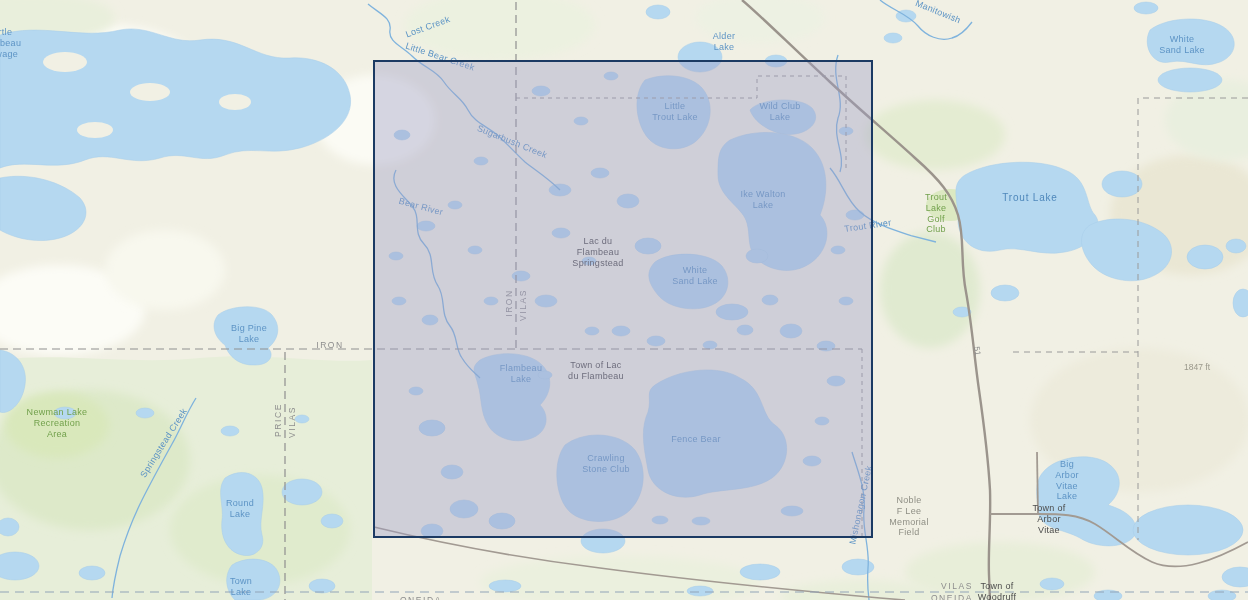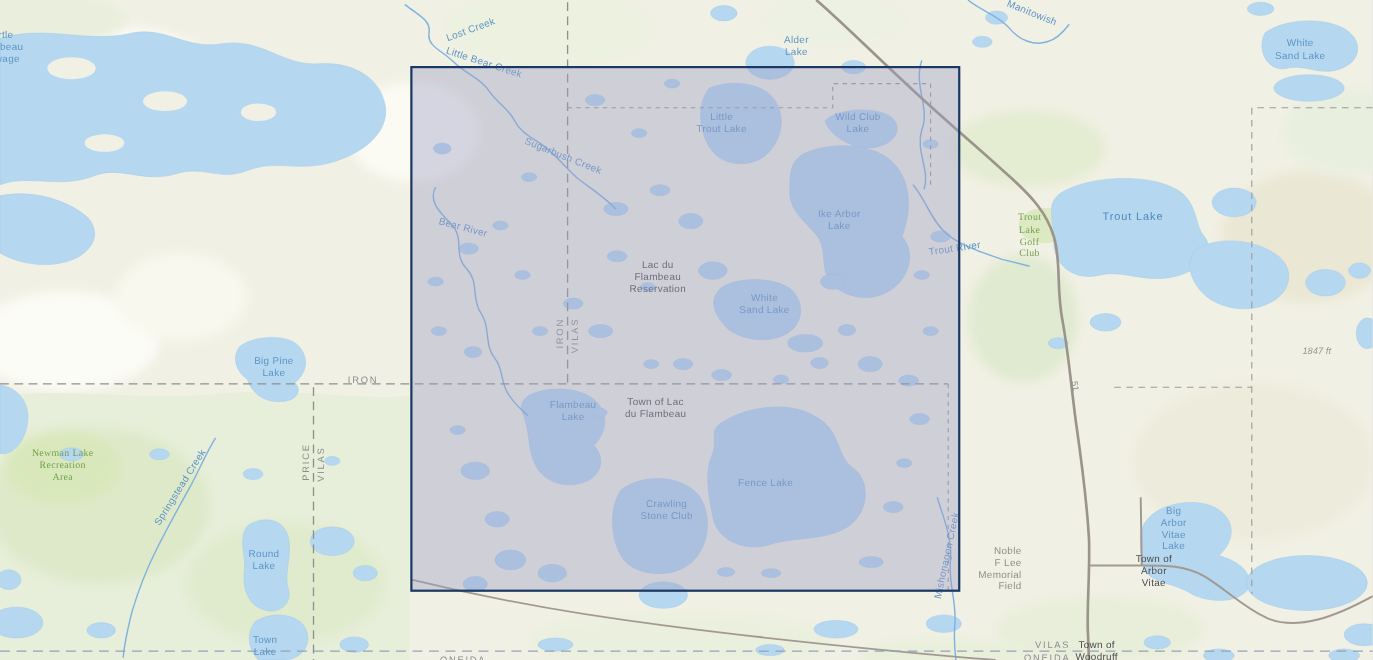--- a/index.html
+++ b/index.html
@@ -13,23 +13,23 @@
     position:absolute;z-index:3;
     font:9px/1.2 "Liberation Sans",sans-serif;
     transform:translate(-50%,-50%);
     text-align:center;white-space:pre-line;pointer-events:none;
     letter-spacing:.3px;
   }
   .water-lbl{color:#5d94c5;}
   .water-lbl-lg{color:#4f88bb;font-size:10px;letter-spacing:.8px;}
   .town-lbl{color:#4c4c4c;}
   .county-lbl{color:#8d8d8d;font-size:8.5px;letter-spacing:1.6px;}
-  .green-lbl{color:#72a14c;font-family:Liberation Serif, serif;}
-  .gray-lbl{color:#8f8f85;text-align:right;}
-  .elev-lbl{color:#9a988b;font-style:italic;font-size:8.5px;letter-spacing:0;}
+  .green-lbl{color:#72a14c;}
+  .gray-lbl{color:#8f8f85;}
+  .elev-lbl{color:#9a988b;font-size:8.5px;letter-spacing:0;margin-top:48px;}
   .hwy-lbl{color:#8a8a8a;font-size:8px;letter-spacing:0;}
   .selection-extent{
     position:absolute;z-index:5;box-sizing:border-box;
     left:373px;top:60px;width:500px;height:478px;
     border:2.5px solid #1b3a63;
     background:rgba(158,158,198,0.40);
   }
 </style>
 </head>
 <body>
@@ -212,54 +212,54 @@
 Flambeau
 Flowage</div>
   <div class="lbl water-lbl" style="left:428px;top:27px;transform:translate(-50%,-50%) rotate(-20deg)">Lost Creek</div>
   <div class="lbl water-lbl" style="left:440px;top:57px;transform:translate(-50%,-50%) rotate(18deg)">Little Bear Creek</div>
   <div class="lbl water-lbl" style="left:512px;top:142px;transform:translate(-50%,-50%) rotate(22deg)">Sugarbush Creek</div>
   <div class="lbl water-lbl" style="left:724px;top:42px">Alder
 Lake</div>
   <div class="lbl water-lbl" style="left:938px;top:12px;transform:translate(-50%,-50%) rotate(22deg)">Manitowish</div>
   <div class="lbl water-lbl" style="left:1182px;top:45px">White
 Sand Lake</div>
-  <div class="lbl water-lbl" style="left:656px;top:112px">Little
+  <div class="lbl water-lbl" style="left:675px;top:112px">Little
 Trout Lake</div>
   <div class="lbl water-lbl" style="left:780px;top:112px">Wild Club
 Lake</div>
-  <div class="lbl water-lbl" style="left:763px;top:200px">Ike Arbor
+  <div class="lbl water-lbl" style="left:763px;top:200px">Ike Walton
 Lake</div>
   <div class="lbl water-lbl" style="left:868px;top:226px;transform:translate(-50%,-50%) rotate(-8deg)">Trout River</div>
   <div class="lbl green-lbl" style="left:936px;top:214px">Trout
 Lake
 Golf
 Club</div>
   <div class="lbl water-lbl-lg" style="left:1030px;top:198px">Trout Lake</div>
   <div class="lbl town-lbl" style="left:598px;top:252px">Lac du
 Flambeau
-Reservation</div>
+Springstead</div>
   <div class="lbl water-lbl" style="left:695px;top:276px">White
 Sand Lake</div>
   <div class="lbl water-lbl" style="left:421px;top:207px;transform:translate(-50%,-50%) rotate(15deg)">Bear River</div>
   <div class="lbl county-lbl" style="left:509px;top:303px;transform:translate(-50%,-50%) rotate(-90deg)">IRON</div>
   <div class="lbl county-lbl" style="left:523px;top:305px;transform:translate(-50%,-50%) rotate(-90deg)">VILAS</div>
   <div class="lbl county-lbl" style="left:330px;top:345px">IRON</div>
   <div class="lbl water-lbl" style="left:249px;top:334px">Big Pine
 Lake</div>
   <div class="lbl county-lbl" style="left:278px;top:420px;transform:translate(-50%,-50%) rotate(-90deg)">PRICE</div>
   <div class="lbl county-lbl" style="left:292px;top:422px;transform:translate(-50%,-50%) rotate(-90deg)">VILAS</div>
   <div class="lbl green-lbl" style="left:57px;top:423px">Newman Lake
 Recreation
 Area</div>
   <div class="lbl water-lbl" style="left:164px;top:443px;transform:translate(-50%,-50%) rotate(-58deg)">Springstead Creek</div>
   <div class="lbl water-lbl" style="left:521px;top:374px">Flambeau
 Lake</div>
   <div class="lbl town-lbl" style="left:596px;top:371px">Town of Lac
 du Flambeau</div>
-  <div class="lbl water-lbl" style="left:696px;top:439px">Fence Lake</div>
+  <div class="lbl water-lbl" style="left:696px;top:439px">Fence Bear</div>
   <div class="lbl water-lbl" style="left:606px;top:464px">Crawling
 Stone Club</div>
   <div class="lbl water-lbl" style="left:240px;top:509px">Round
 Lake</div>
   <div class="lbl water-lbl" style="left:241px;top:587px">Town
 Lake</div>
   <div class="lbl water-lbl" style="left:861px;top:505px;transform:translate(-50%,-50%) rotate(-78deg)">Mishonagon Creek</div>
   <div class="lbl gray-lbl" style="left:909px;top:517px">Noble
 F Lee
 Memorial

